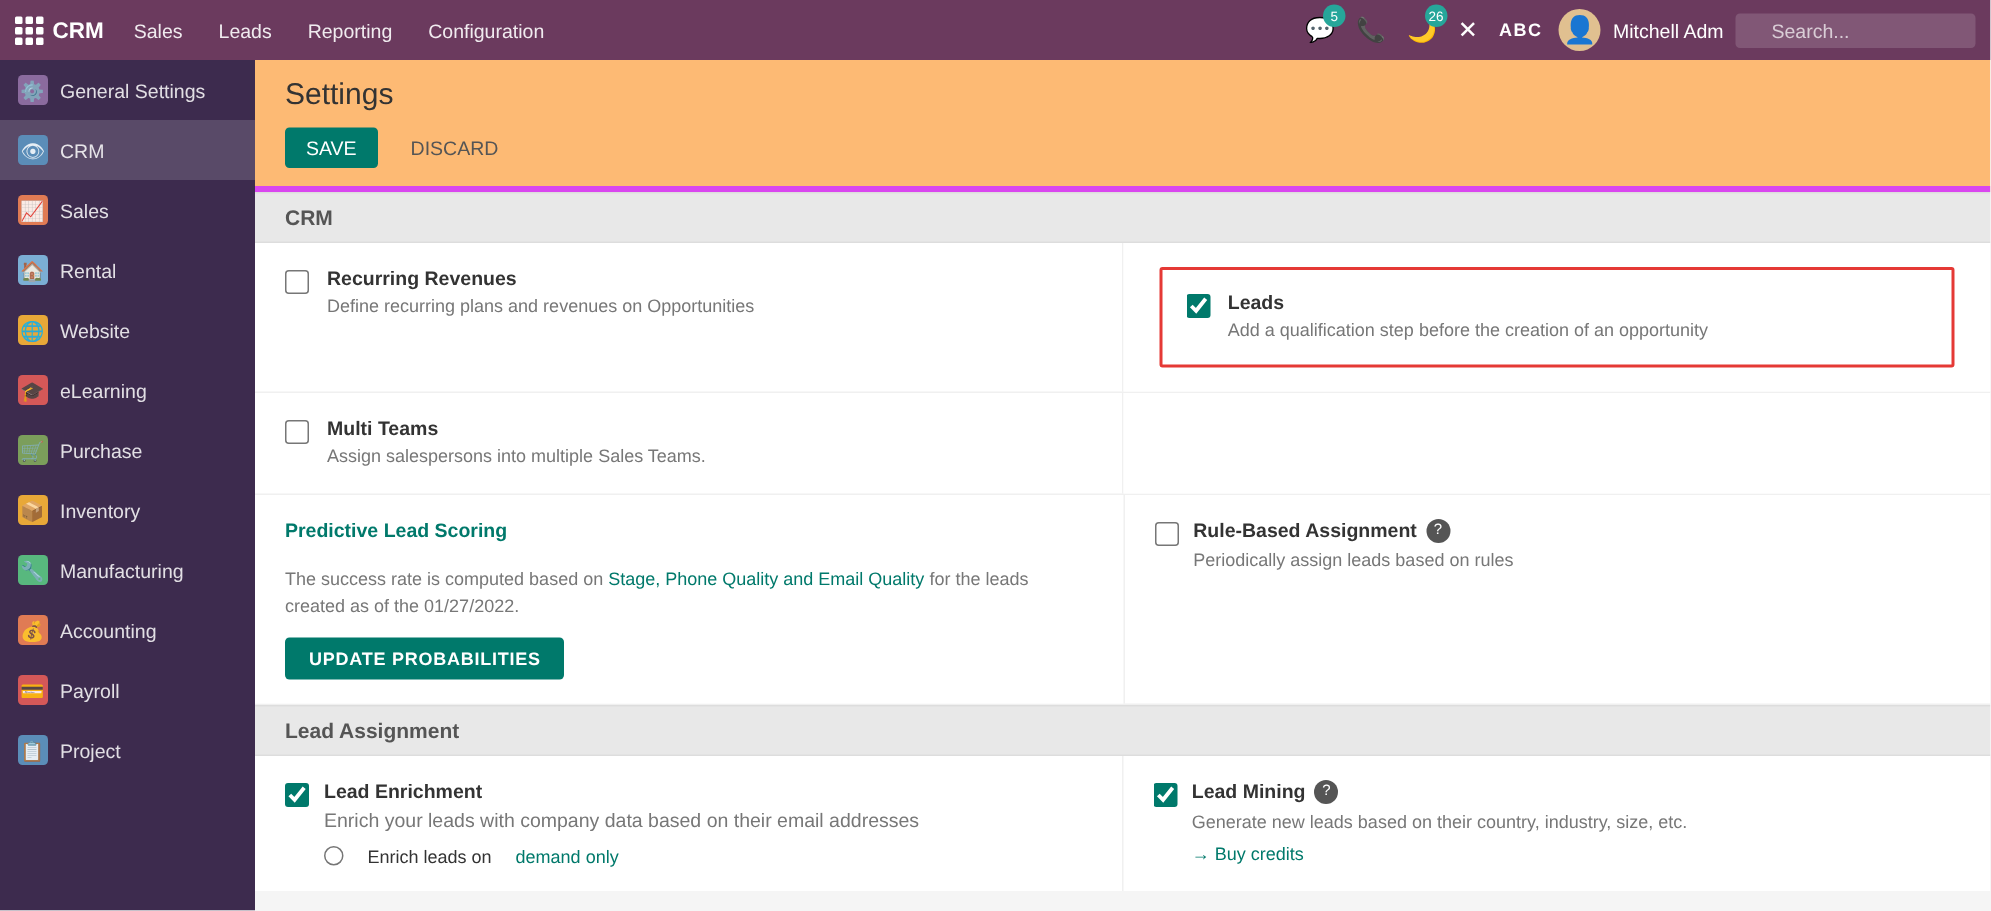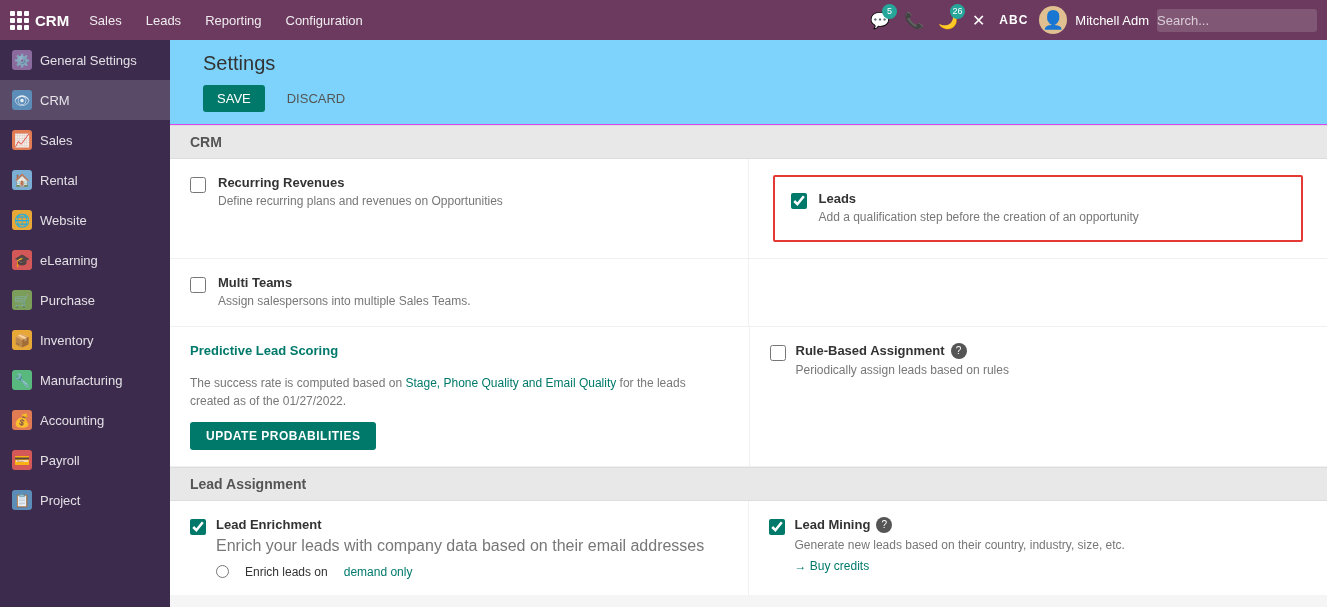--- a/index.html
+++ b/index.html
@@ -66,21 +66,21 @@
       height: 15px;
       display: flex;
       align-items: center;
       justify-content: center;
     }
     .search-bar-nav {
       background: rgba(255,255,255,0.15);
       border: none;
       border-radius: 3px;
       color: white;
-      padding: 4px 0;
+      padding: 4px 24px;
       font-size: 13px;
       outline: none;
       width: 160px;
     }
     .search-bar-nav::placeholder { color: rgba(255,255,255,0.7); }
     .user-avatar {
       width: 28px; height: 28px;
       background: #e0c090;
       border-radius: 50%;
       display: flex; align-items: center; justify-content: center;
@@ -133,23 +133,23 @@
     .icon-project { background: #5b8db8; }
 
     
     .content-area {
       flex: 1;
       overflow-y: auto;
       background: #f5f5f5;
     }
 
     .page-header {
-      background: #7dd3fc;
-      padding: 12px 33px;
-      border-bottom: 1px solid #d946ef;
+      background: #fdba74;
+      padding: 12px 20px;
+      border-bottom: 4px solid #d946ef;
     }
     .page-title {
       font-size: 20px;
       font-weight: 500;
       color: #333;
       margin-bottom: 10px;
     }
     .action-bar {
       display: flex;
       gap: 8px;
@@ -480,21 +480,21 @@
 
       <div class="section-header">Lead Assignment</div>
 
       <div style="display:grid; grid-template-columns:1fr 1fr; background:white;">
 
         <div class="lead-gen-cell">
           <div style="display:flex; align-items:flex-start; gap:10px;">
             <input type="checkbox" class="setting-checkbox checked-teal" checked="" style="">
             <div>
               <h4 style="font-size:13px; font-weight:600; color:#333;">Lead Enrichment</h4>
-              <p style="font-size:16px; color:#777; margin-top:3px;">Enrich your leads with company data based on their email addresses</p>
+              <p style="font-size:13px; color:#777; margin-top:3px;">Enrich your leads with company data based on their email addresses</p>
               <div class="radio-option">
                 <input type="radio" name="enrich" style="">
                 <span>Enrich leads on </span>
                 <span class="radio-link">demand only</span>
               </div>
             </div>
           </div>
         </div>
 
         <div class="lead-gen-cell" style="border-right:none;">

